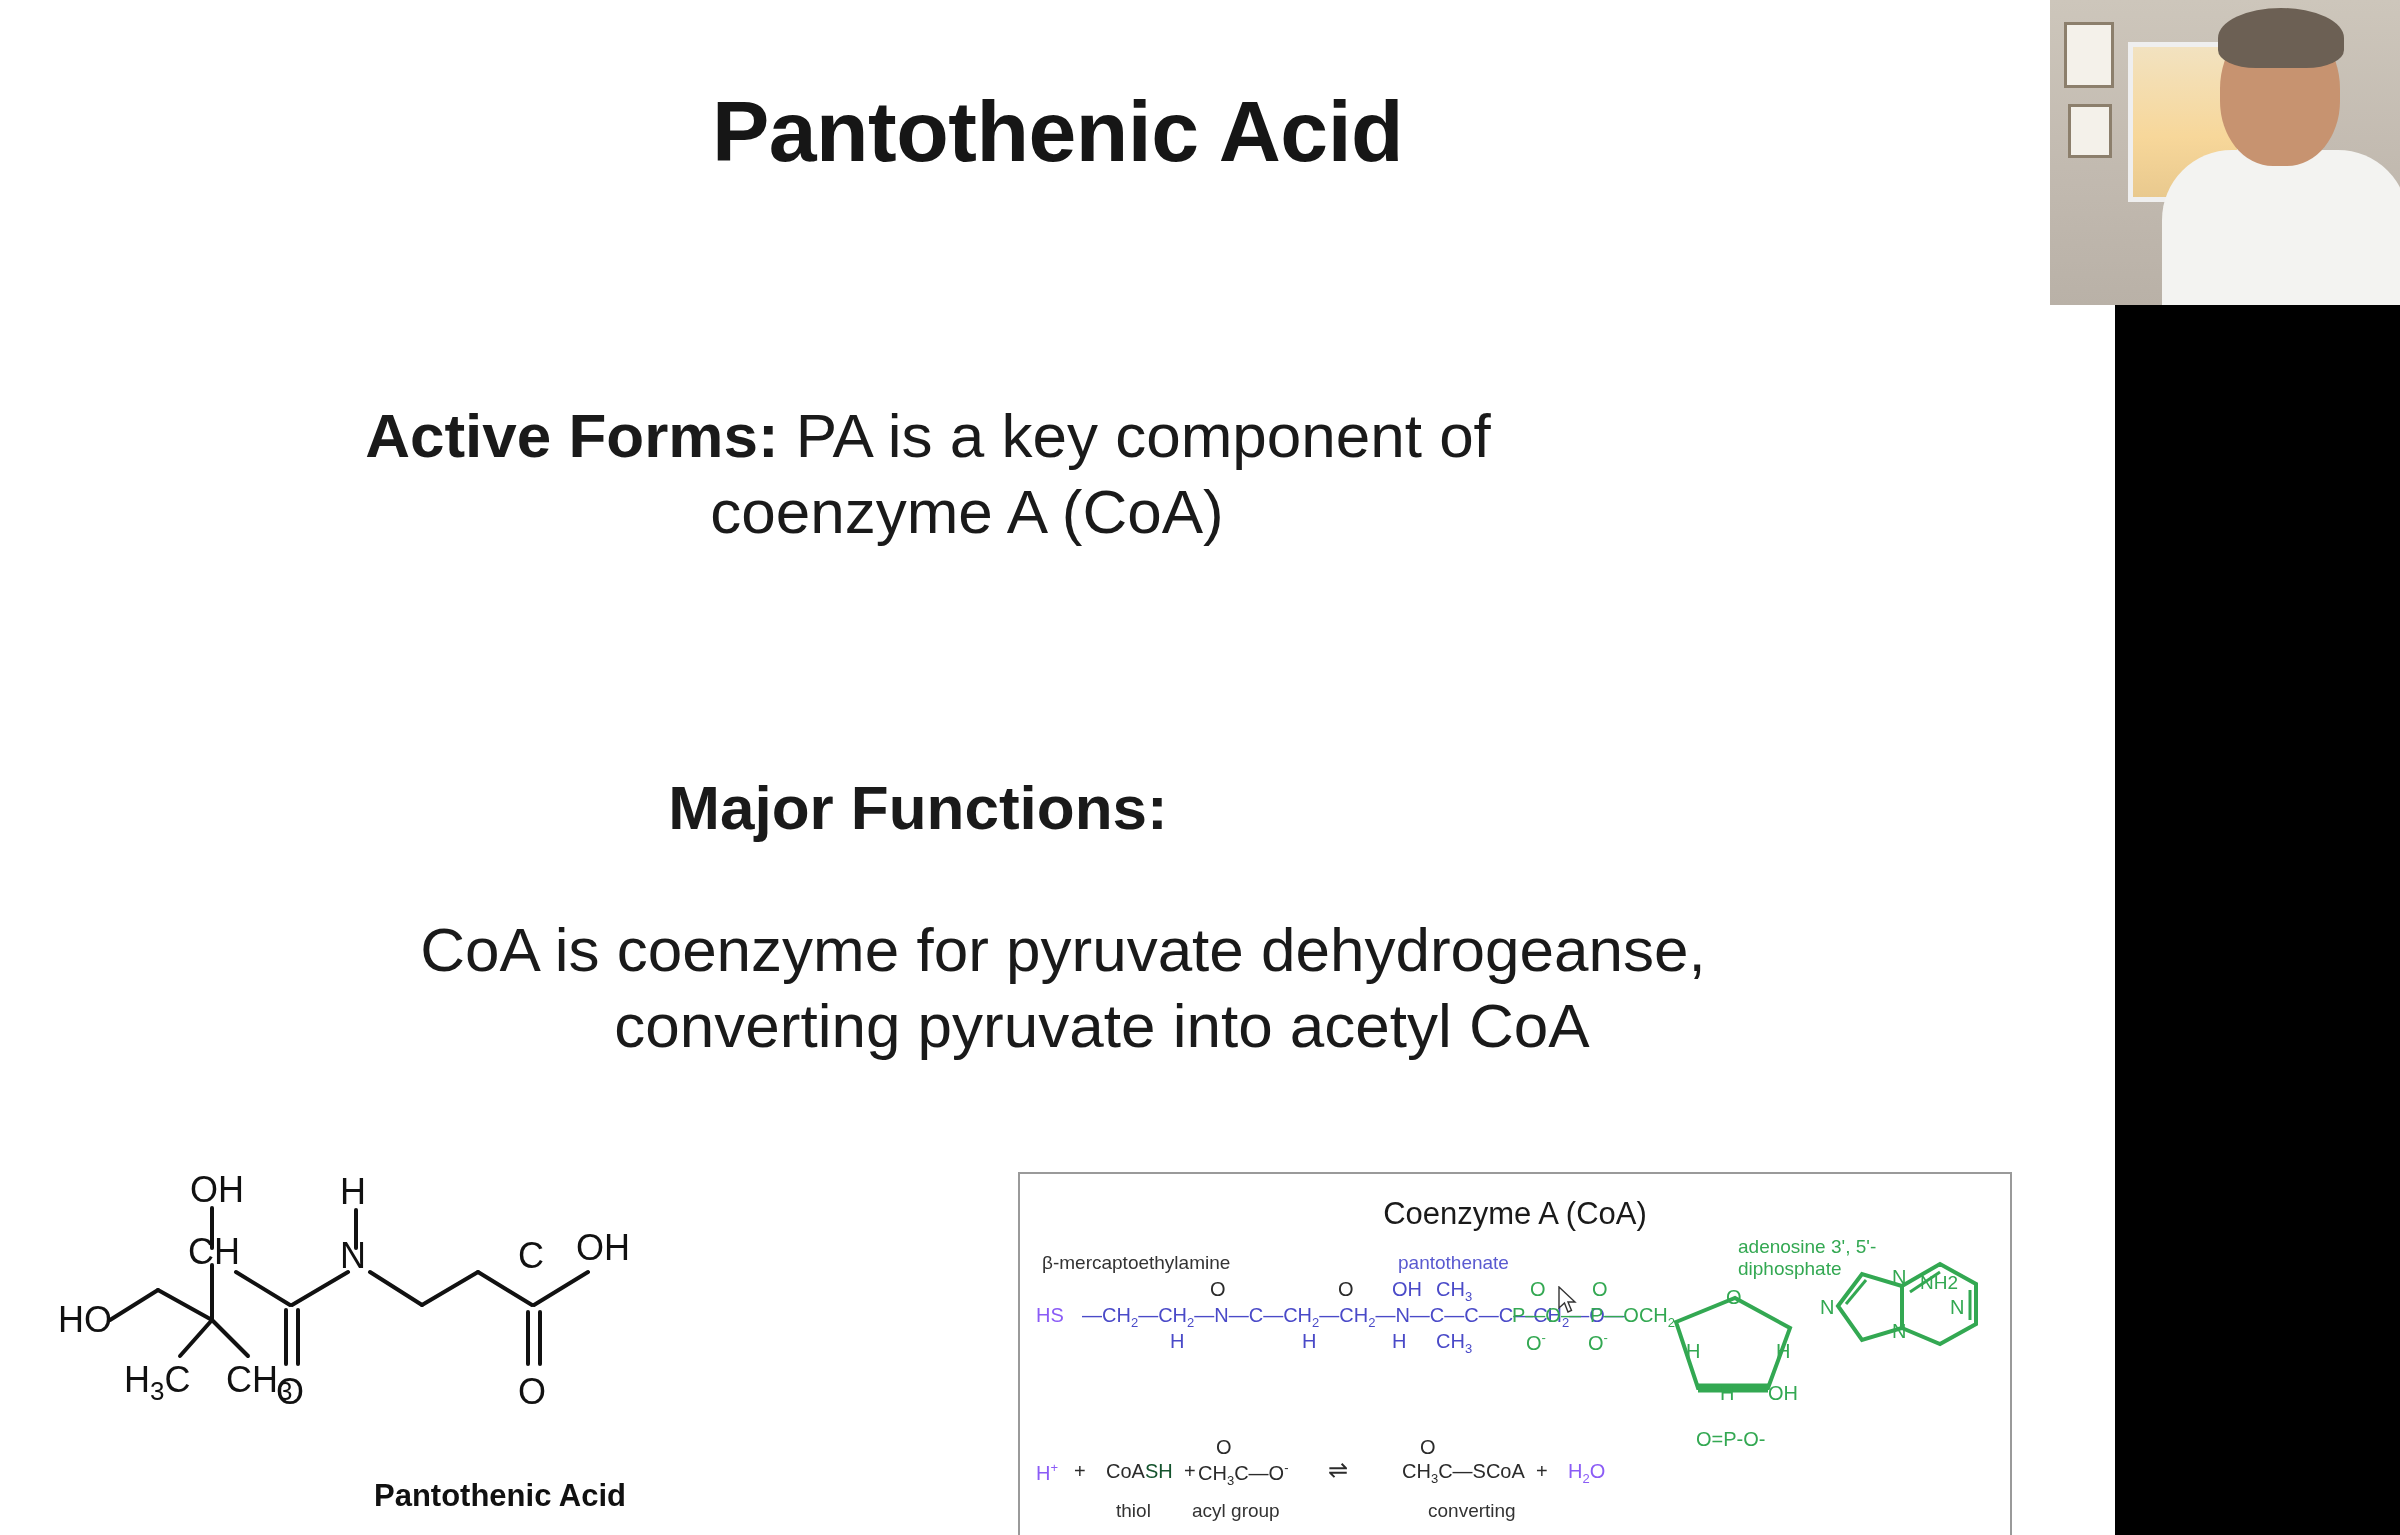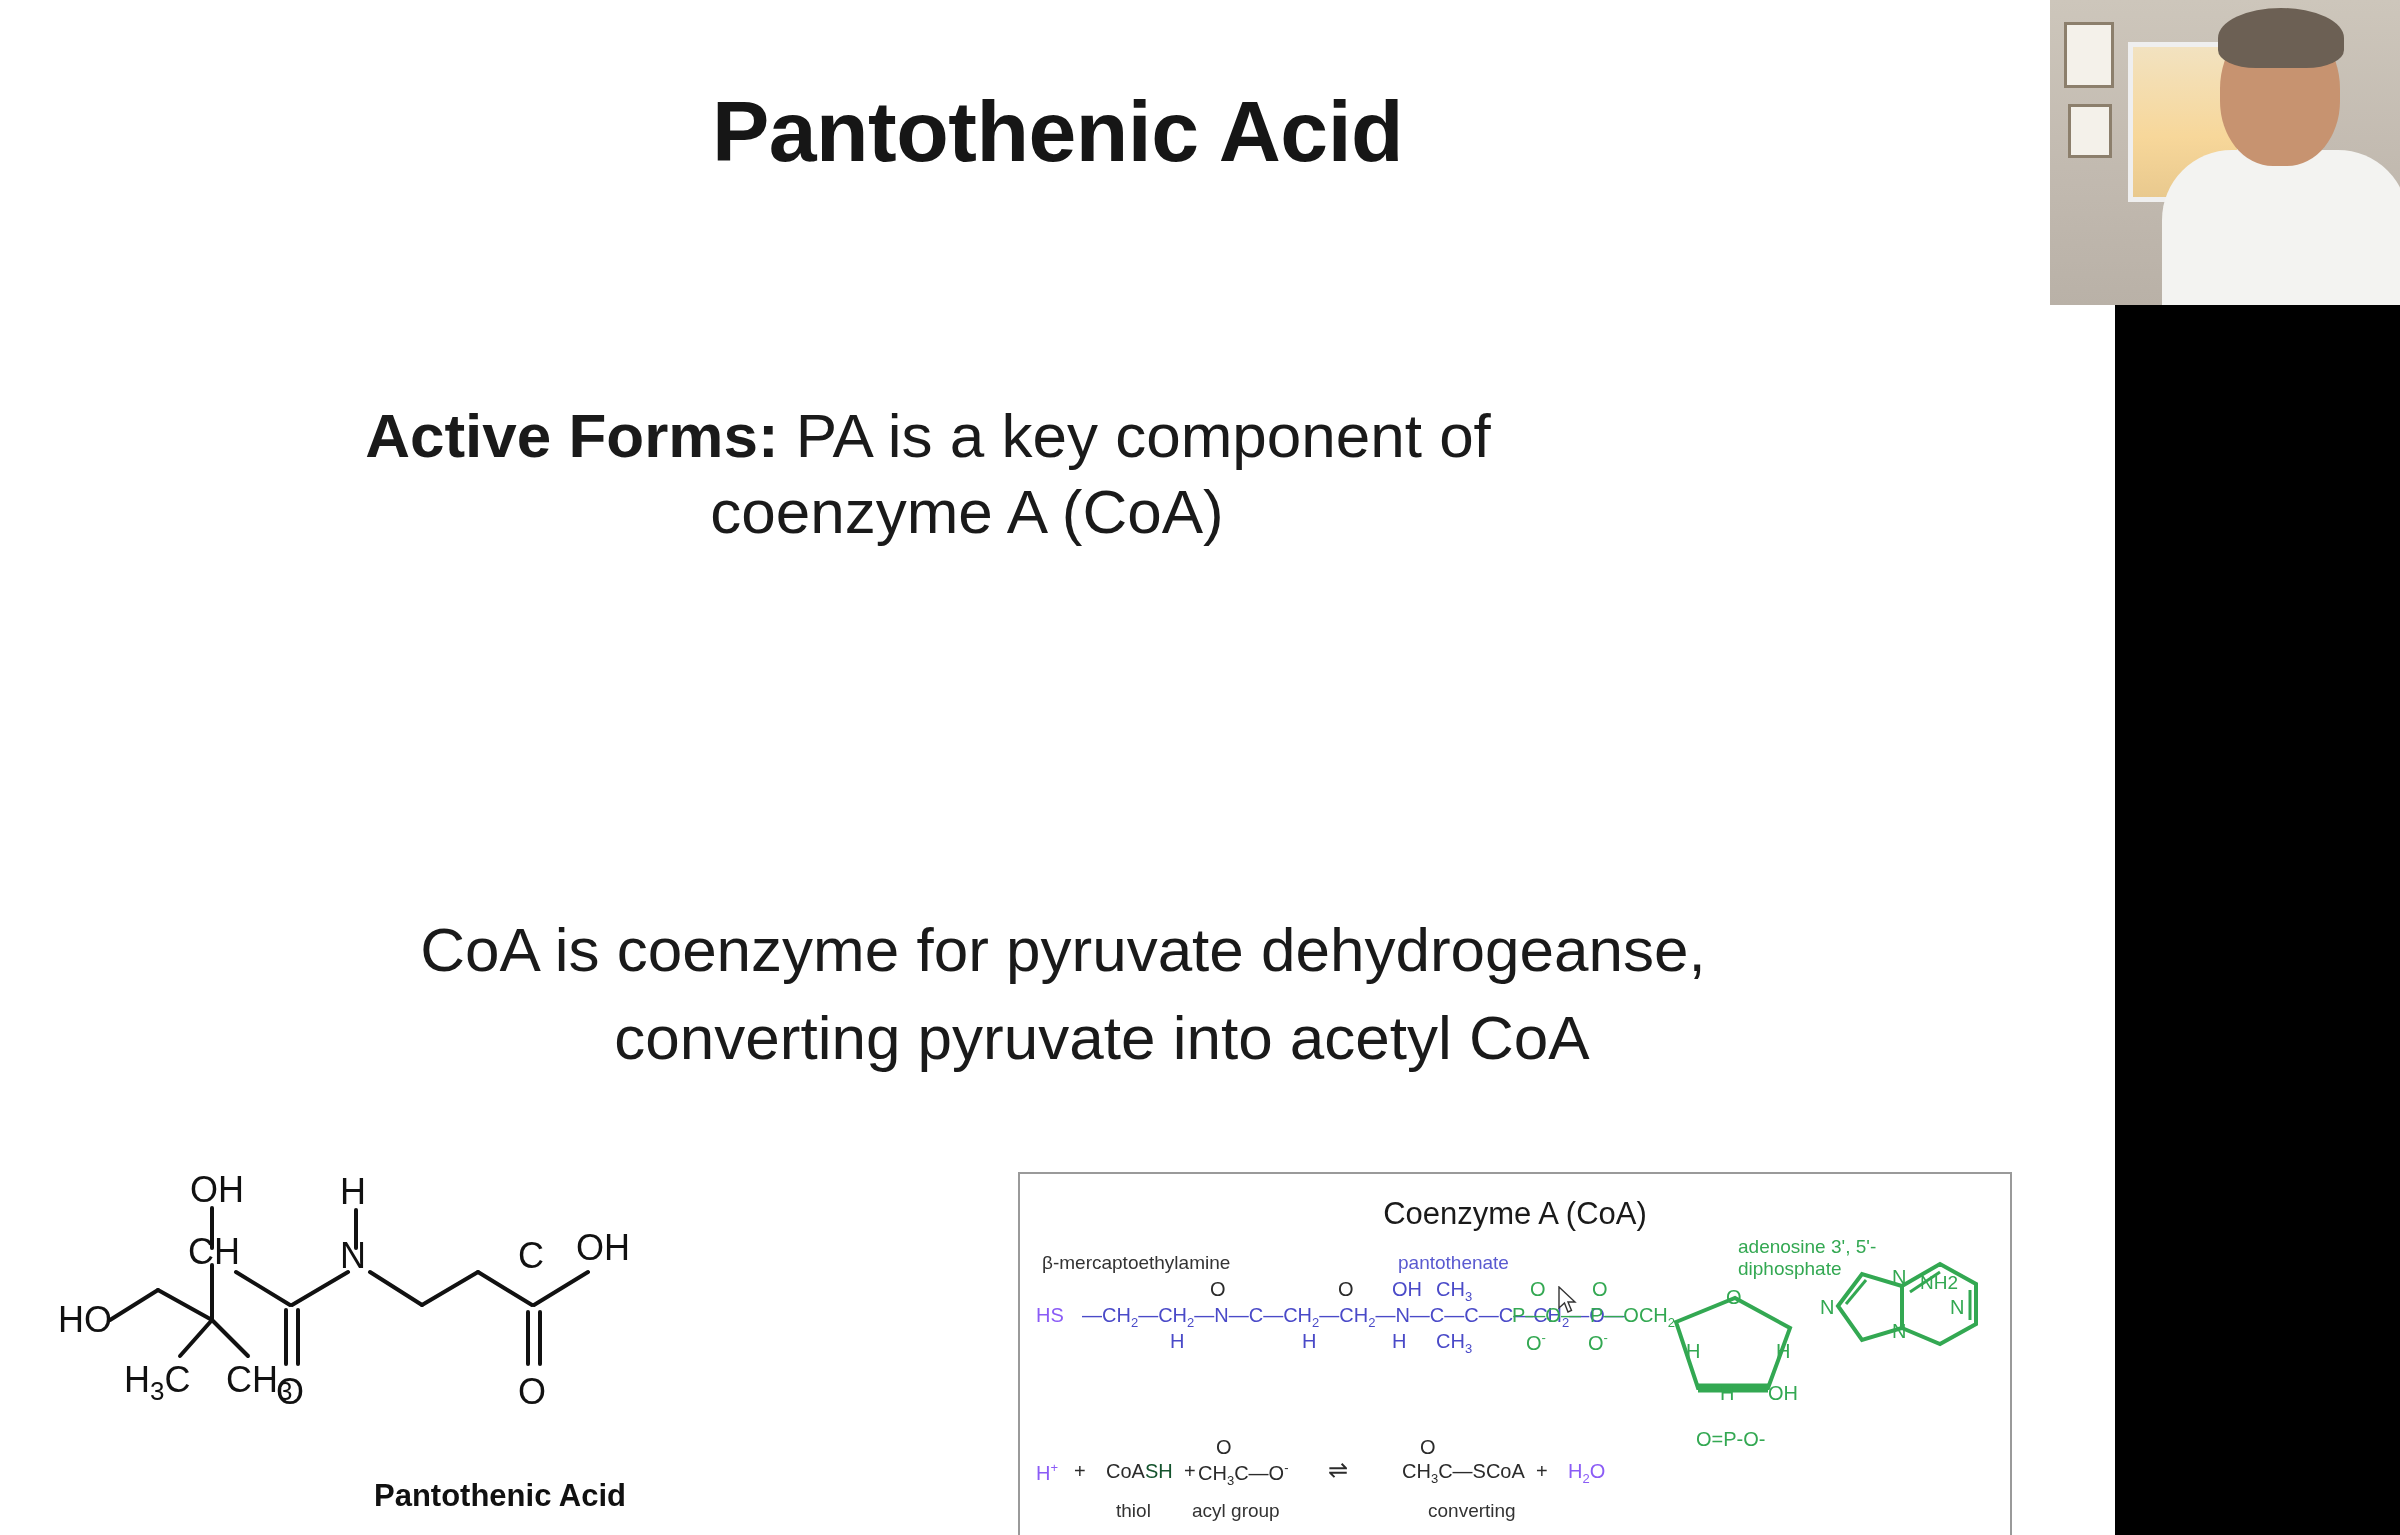--- a/index.html
+++ b/index.html
@@ -66,21 +66,20 @@
     font-weight: bold;
   }
   #coa-statement {
     left: 113px;
     top: 912px;
     width: 1900px;
   }
   #coa-statement .cont {
     display: block;
     margin-left: 78px;
-    margin-top: 12px;
   }
 
   
   #pa-figure {
     position: absolute;
     left: 40px;
     top: 1160px;
     width: 830px;
     height: 360px;
   }
@@ -222,20 +221,21 @@
 
   <div id="slide">
 
     <div id="slide-title">Pantothenic Acid</div>
 
     <div class="body-block" id="active-forms">
       <span class="lead">Active Forms:</span><span> PA is a key component of</span>
       <span class="cont">coenzyme A (CoA)</span>
     </div>
 
+    <div class="body-block" id="major-functions">Major Functions:</div>
 
     <div class="body-block" id="coa-statement">
       <span>CoA is coenzyme for pyruvate dehydrogeanse,</span>
       <span class="cont">converting pyruvate into acetyl CoA</span>
     </div>
 
     <div id="pa-figure">
       <svg width="830" height="330" viewBox="0 0 830 330">
         <g stroke="#111111" stroke-width="4" fill="none" stroke-linecap="round">
 

